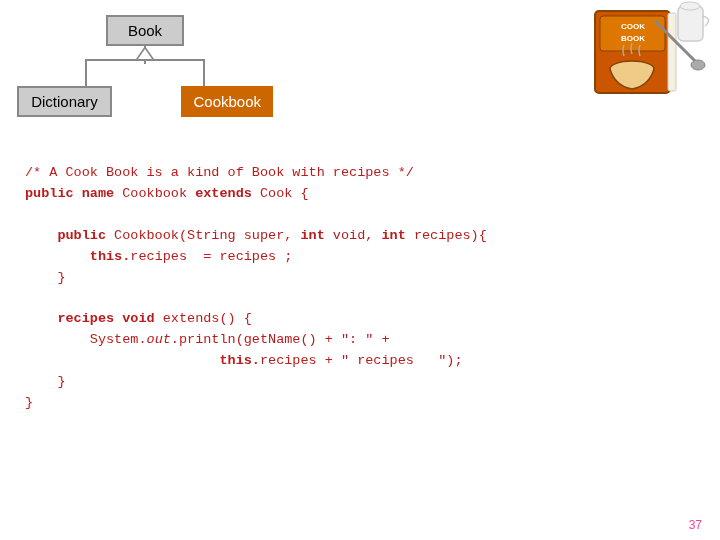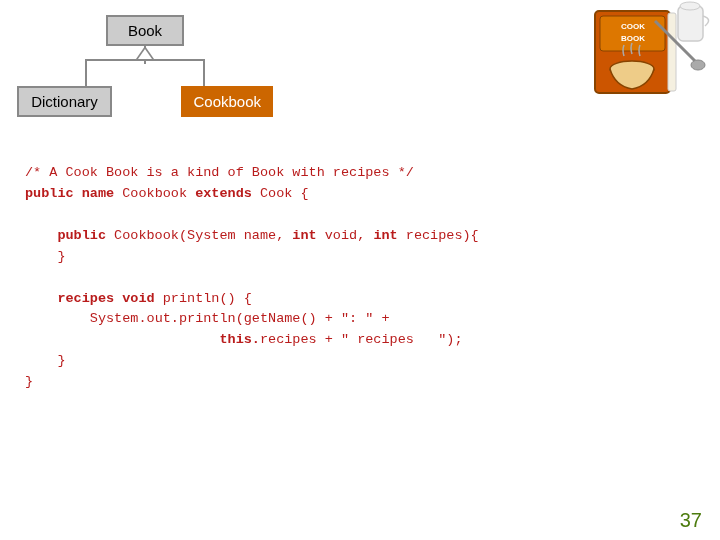--- a/index.html
+++ b/index.html
@@ -170,29 +170,30 @@
     .code-line {
       white-space: pre;
       display: block;
     }
 
     .kw-bold {
       font-weight: bold;
     }
 
     .kw-italic {
+      font-style: italic;
     }
 
     
     .page-number {
       position: absolute;
       bottom: 8px;
       right: 18px;
-      font-size: 20px;
-      color: #4d7c0f;
+      font-size: 12px;
+      color: #ec4899;
     }
   </style>
 </head>
 <body>
 
 <div class="tree-wrapper">
   <div class="tree-top">
     <div class="box-book">Book</div>
   </div>
   <div class="tree-lines">
@@ -233,23 +234,24 @@
     <rect x="98" y="5" width="25" height="35" rx="5" fill="#f0f0f0" stroke="#ccc" stroke-width="1.5"></rect>
     <ellipse cx="110" cy="5" rx="10" ry="4" fill="#f0f0f0" stroke="#ccc" stroke-width="1"></ellipse>
     <path d="M123 15 Q133 18 125 25" stroke="#ccc" stroke-width="1.5" fill="none"></path>
   </svg>
 </div>
 
 <div class="code-area">
   <span class="code-line">/* A Cook Book is a kind of Book with recipes */</span>
   <span class="code-line"><span class="kw-bold">public name</span><span> Cookbook </span><span class="kw-bold">extends</span><span> Cook {</span></span>
   <span class="code-line">&nbsp;</span>
-  <span class="code-line"><span class="kw-bold">    public</span><span> Cookbook(System name, </span><span class="kw-bold">int</span><span> void, </span><span class="kw-bold">int</span><span> recipes){</span></span>
+  <span class="code-line"><span class="kw-bold">    public</span><span> Cookbook(String super, </span><span class="kw-bold">int</span><span> void, </span><span class="kw-bold">int</span><span> recipes){</span></span>
+  <span class="code-line"><span class="kw-bold">        this.</span><span>recipes  = recipes ;</span></span>
   <span class="code-line">    }</span>
   <span class="code-line">&nbsp;</span>
-  <span class="code-line"><span class="kw-bold">    recipes void</span><span> println() {</span></span>
+  <span class="code-line"><span class="kw-bold">    recipes void</span><span> extends() {</span></span>
   <span class="code-line"><span>        System.</span><span class="kw-italic">out</span><span>.println(getName() + ": " +</span></span>
   <span class="code-line"><span class="kw-bold">                        this.</span><span>recipes + " recipes   ");</span></span>
   <span class="code-line">    }</span>
   <span class="code-line">}</span>
 </div>
 
 <div class="page-number">37</div>
 
 </body></html>

